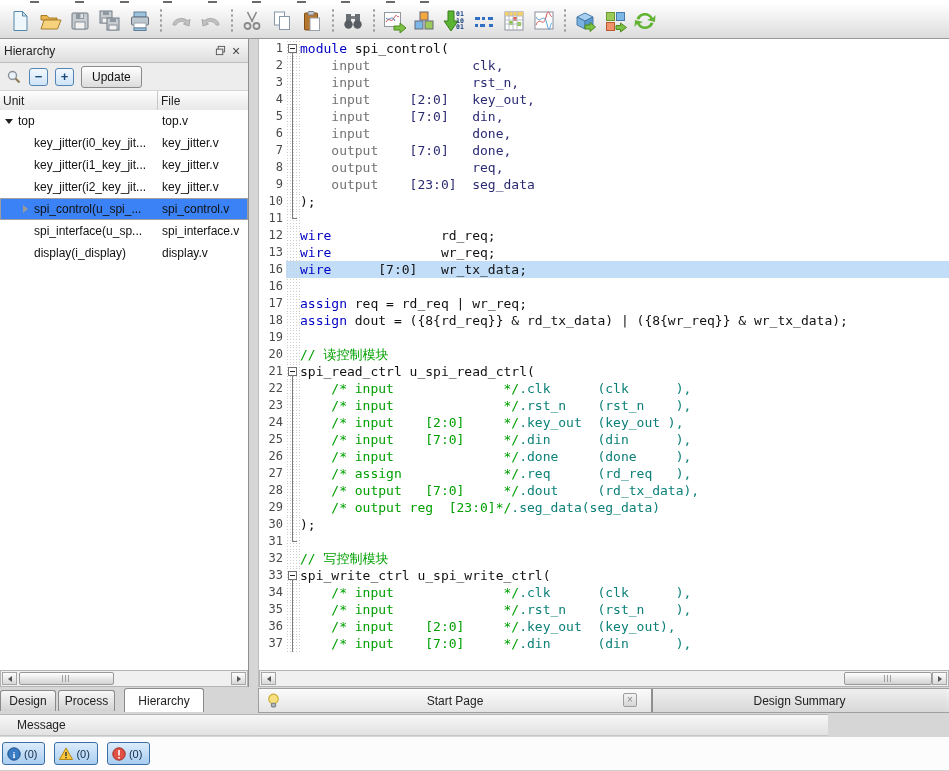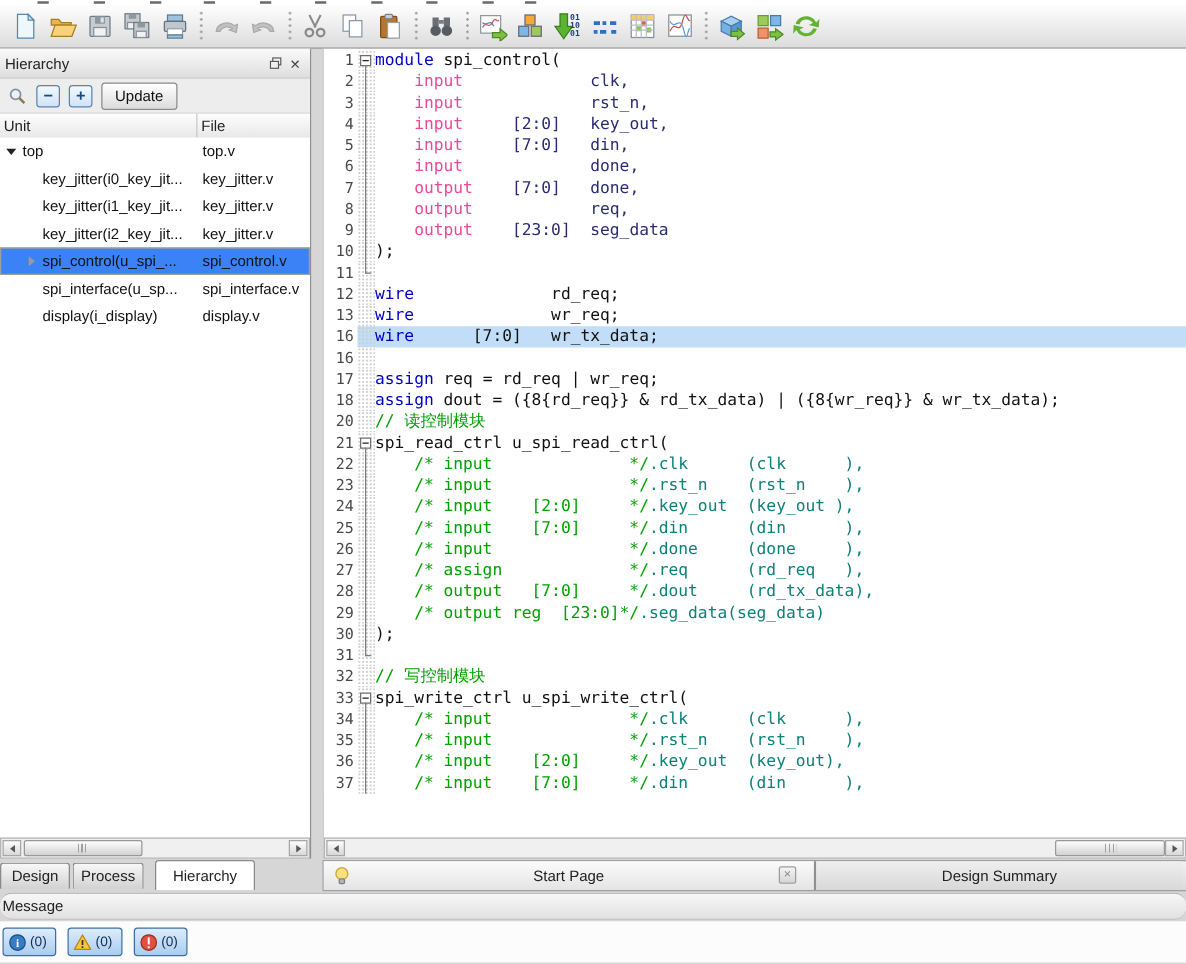--- a/index.html
+++ b/index.html
@@ -50,37 +50,37 @@
   .fm{width:14px;flex:none;position:relative;background-color:#fff;background-image:radial-gradient(#cdcdcd 28%,transparent 34%);background-size:3px 3px;}
   .ct{flex:1;color:#111;}
   .cl.hl .ct,.cl.hl .fm{background-color:#c1ddf7;}
   .fbox{position:absolute;left:2px;top:4px;width:9px;height:9px;border:1px solid #6f6f6f;background:#fff;box-sizing:border-box;}
   .fbox:after{content:"";position:absolute;left:1px;right:1px;top:3px;height:1px;background:#222;}
   .flb{position:absolute;left:6px;top:12px;bottom:0;width:1px;background:#7d7d7d;}
   .flf{position:absolute;left:6px;top:0;bottom:0;width:1px;background:#7d7d7d;}
   .flh{position:absolute;left:6px;top:0;height:9px;width:1px;background:#7d7d7d;}
   .fst{position:absolute;left:6px;top:8px;width:5px;height:1px;background:#7d7d7d;}
   .kw{color:#0000c4;}
-  .kwp{color:#ec4899;}
+  .kwp{color:#737373;}
   .pid{color:#2b2b73;}
   .cm{color:#00a000;}
   .tl{color:#0c8178;}
   .pl{color:#111;}
   
   #left-tabs{position:absolute;left:0;top:688px;width:249px;height:26px;}
   .btab{position:absolute;top:2px;height:21px;border:1px solid #8a8a8a;border-bottom:none;border-radius:3px 3px 0 0;background:linear-gradient(#f8f8f8,#d2d2d2);font-size:12px;color:#222;display:flex;align-items:center;justify-content:center;box-sizing:border-box;}
   .btab.active{top:0;height:24px;background:#fff;z-index:2;}
   #etabs{position:absolute;left:258px;top:688px;width:752px;height:25px;background:linear-gradient(#f2f2f2,#dadada);border:1px solid #9f9f9f;box-sizing:border-box;display:flex;}
   .etab{position:relative;display:flex;align-items:center;height:100%;box-sizing:border-box;}
   .etab .lbl{position:absolute;left:0;right:0;text-align:center;font-size:12px;color:#222;}
   .etab-div{width:2px;background:#8f8f8f;height:100%;}
   .eclose{position:absolute;right:14px;top:4px;width:14px;height:14px;border:1px solid #9d9d9d;background:linear-gradient(#f4f4f4,#d6d6d6);color:#8a8a8a;font-size:10px;line-height:12px;text-align:center;box-sizing:border-box;border-radius:2px;}
   .bulb{position:absolute;left:6px;top:3px;width:17px;height:17px;}
   
-  #msg-head{position:absolute;left:0;top:714px;width:949px;height:22px;background:linear-gradient(#f7f7f7,#e1e1e1);border-top:1px solid #b5b5b5;border-bottom:1px solid #c6c6c6;display:flex;align-items:center;font-size:12px;color:#222;padding-left:2px;box-sizing:border-box;border-radius:10px;}
+  #msg-head{position:absolute;left:0;top:714px;width:828px;height:22px;background:linear-gradient(#f7f7f7,#e1e1e1);border-top:1px solid #b5b5b5;border-bottom:1px solid #c6c6c6;display:flex;align-items:center;font-size:12px;color:#222;padding-left:17px;box-sizing:border-box;}
   #msg-body{position:absolute;left:0;top:737px;width:949px;height:34px;background:#fcfcfc;display:flex;align-items:center;gap:9px;padding-left:2px;box-sizing:border-box;border-bottom:1px solid #d0d0d0;}
   .mbtn{height:23px;padding:0 7px 0 4px;border:1px solid #3a6ea5;border-radius:3px;background:linear-gradient(#dcecfb,#a9cdf0);display:flex;align-items:center;gap:3px;font-size:11px;color:#0f2d4d;box-sizing:border-box;}
   .mbtn svg{width:14px;height:14px;}
 </style>
 </head>
 <body>
 
 <div id="app">
   <div id="topstrip">
       <i style="left: 30px;"></i>
@@ -363,20 +363,21 @@
         <div class="cl"><span class="ln">8</span><span class="fm"><i class="flf"></i></span><span class="ct"><span class="pl">    </span><span class="kwp">output</span><span class="pid">            req,</span></span></div>
         <div class="cl"><span class="ln">9</span><span class="fm"><i class="flf"></i></span><span class="ct"><span class="pl">    </span><span class="kwp">output</span><span class="pid">    [23:0]  seg_data</span></span></div>
         <div class="cl"><span class="ln">10</span><span class="fm"><i class="flf"></i></span><span class="ct"><span class="pl">);</span></span></div>
         <div class="cl"><span class="ln">11</span><span class="fm"><i class="flh"></i><i class="fst"></i></span><span class="ct"></span></div>
         <div class="cl"><span class="ln">12</span><span class="fm"></span><span class="ct"><span class="kw">wire</span><span class="pl">              rd_req;</span></span></div>
         <div class="cl"><span class="ln">13</span><span class="fm"></span><span class="ct"><span class="kw">wire</span><span class="pl">              wr_req;</span></span></div>
         <div class="cl hl"><span class="ln">16</span><span class="fm"></span><span class="ct"><span class="kw">wire</span><span class="pl">      [7:0]   wr_tx_data;</span></span></div>
         <div class="cl"><span class="ln">16</span><span class="fm"></span><span class="ct"></span></div>
         <div class="cl"><span class="ln">17</span><span class="fm"></span><span class="ct"><span class="kw">assign</span><span class="pl"> req = rd_req | wr_req;</span></span></div>
         <div class="cl"><span class="ln">18</span><span class="fm"></span><span class="ct"><span class="kw">assign</span><span class="pl"> dout = ({8{rd_req}} &amp; rd_tx_data) | ({8{wr_req}} &amp; wr_tx_data);</span></span></div>
+        <div class="cl"><span class="ln">19</span><span class="fm"></span><span class="ct"></span></div>
         <div class="cl"><span class="ln">20</span><span class="fm"></span><span class="ct"><span class="cm">// 读控制模块</span></span></div>
         <div class="cl"><span class="ln">21</span><span class="fm"><i class="fbox"></i><i class="flb"></i></span><span class="ct"><span class="pl">spi_read_ctrl u_spi_read_ctrl(</span></span></div>
         <div class="cl"><span class="ln">22</span><span class="fm"><i class="flf"></i></span><span class="ct"><span class="pl">    </span><span class="cm">/* input              */</span><span class="tl">.clk      (clk      ),</span></span></div>
         <div class="cl"><span class="ln">23</span><span class="fm"><i class="flf"></i></span><span class="ct"><span class="pl">    </span><span class="cm">/* input              */</span><span class="tl">.rst_n    (rst_n    ),</span></span></div>
         <div class="cl"><span class="ln">24</span><span class="fm"><i class="flf"></i></span><span class="ct"><span class="pl">    </span><span class="cm">/* input    [2:0]     */</span><span class="tl">.key_out  (key_out ),</span></span></div>
         <div class="cl"><span class="ln">25</span><span class="fm"><i class="flf"></i></span><span class="ct"><span class="pl">    </span><span class="cm">/* input    [7:0]     */</span><span class="tl">.din      (din      ),</span></span></div>
         <div class="cl"><span class="ln">26</span><span class="fm"><i class="flf"></i></span><span class="ct"><span class="pl">    </span><span class="cm">/* input              */</span><span class="tl">.done     (done     ),</span></span></div>
         <div class="cl"><span class="ln">27</span><span class="fm"><i class="flf"></i></span><span class="ct"><span class="pl">    </span><span class="cm">/* assign             */</span><span class="tl">.req      (rd_req   ),</span></span></div>
         <div class="cl"><span class="ln">28</span><span class="fm"><i class="flf"></i></span><span class="ct"><span class="pl">    </span><span class="cm">/* output   [7:0]     */</span><span class="tl">.dout     (rd_tx_data),</span></span></div>
         <div class="cl"><span class="ln">29</span><span class="fm"><i class="flf"></i></span><span class="ct"><span class="pl">    </span><span class="cm">/* output reg  [23:0]*/</span><span class="tl">.seg_data(seg_data)</span></span></div>

